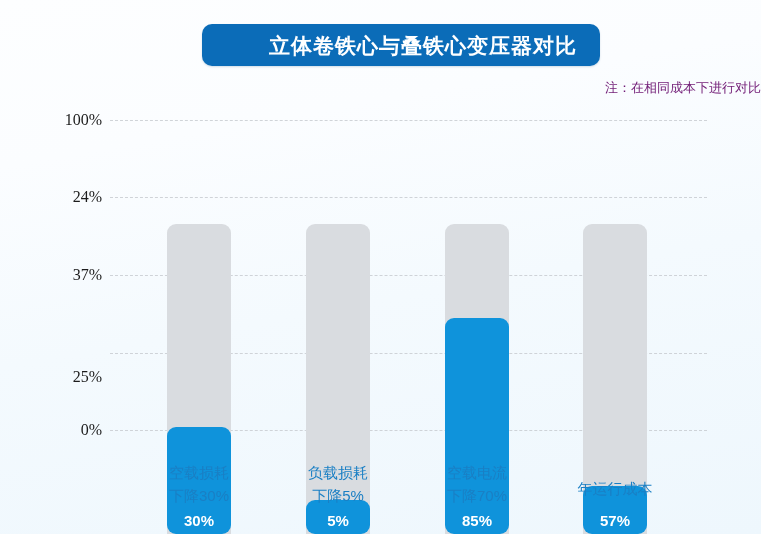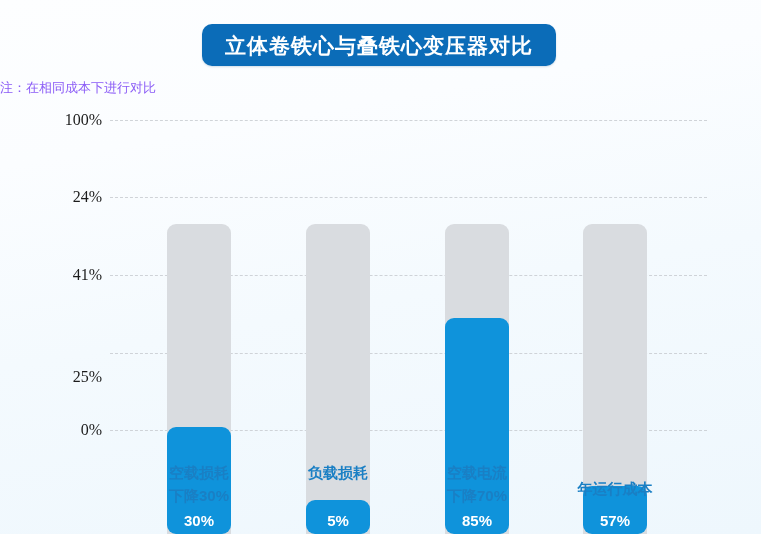--- a/index.html
+++ b/index.html
@@ -12,28 +12,29 @@
   }
   .stage{position:absolute;left:0;top:0;width:761px;height:534px;}
 
   
   .title-banner{
     position:absolute;left:202px;top:24px;width:354px;height:42px;
     background:#0b6cb8;
     border-radius:10px;
     display:flex;align-items:center;justify-content:center;
     box-shadow:0 1px 2px rgba(10,70,120,.18);
+    padding-left:44px;
   }
   .title-text{
     color:#ffffff;font-size:21px;font-weight:bold;letter-spacing:1px;
     white-space:nowrap;line-height:1;
   }
   .subtitle{
-    position:absolute;left:0;top:79px;width:761px;text-align:left;
-    color:#8b5cf6;font-size:13px;white-space:nowrap;
+    position:absolute;left:0;top:79px;width:761px;text-align:right;
+    color:#701a75;font-size:13px;white-space:nowrap;
   }
 
   
   .plot{position:absolute;left:0;top:0;width:761px;height:534px;}
   .gridline{
     position:absolute;left:110px;width:597px;height:0;
     border-top:1px dashed #c9cdd2;
     opacity:.85;
   }
   .ytick{
@@ -57,21 +58,21 @@
   }
   .bar-value{
     position:absolute;bottom:6px;left:0;width:64px;text-align:center;
     color:#ffffff;font-size:15px;font-weight:bold;line-height:1;
     font-family:Liberation Sans, sans-serif;
   }
 
   
   .xlab{
     position:absolute;width:130px;text-align:center;
-    color:#1a7fc4;font-size:15px;font-weight:bold;line-height:1.55;
+    color:#1a7fc4;font-size:15px;font-weight:normal;line-height:1.55;
     white-space:nowrap;
   }
   .xlab .l2{display:block;}
 </style>
 </head>
 <body>
 
 <div class="stage">
 
   <div class="title-banner">
@@ -82,21 +83,21 @@
   <div class="plot">
 
     <div class="gridline" style="top:120px;"></div>
     <div class="gridline" style="top:197px;"></div>
     <div class="gridline" style="top:275px;"></div>
     <div class="gridline" style="top:353px;"></div>
     <div class="gridline" style="top:430px;"></div>
 
     <div class="ytick" style="top:120px;">100%</div>
     <div class="ytick" style="top:197px;">24%</div>
-    <div class="ytick" style="top:275px;">41%</div>
+    <div class="ytick" style="top:275px;">37%</div>
     <div class="ytick" style="top:353px;margin-top:24px;">25%</div>
     <div class="ytick" style="top:430px;">0%</div>
 
     <div class="barcol" style="left:167px;height:430px;">
       <div class="bar-bg" style="height:310px;"></div>
       <div class="bar-fg" style="height:107px;"></div>
       <div class="bar-value">30%</div>
     </div>
 
     <div class="barcol" style="left:306px;height:430px;">
@@ -116,20 +117,21 @@
       <div class="bar-fg" style="height:48px;"></div>
       <div class="bar-value">57%</div>
     </div>
 
     <div class="xlab" style="left:134px;top:461px;">
       <span>空载损耗</span>
       <span class="l2">下降30%</span>
     </div>
     <div class="xlab" style="left:273px;top:461px;">
       <span>负载损耗</span>
+      <span class="l2">下降5%</span>
     </div>
     <div class="xlab" style="left:412px;top:461px;">
       <span>空载电流</span>
       <span class="l2">下降70%</span>
     </div>
     <div class="xlab" style="left:550px;top:477px;text-align:center;">
       <span>年运行成本</span>
     </div>
 
   </div>

